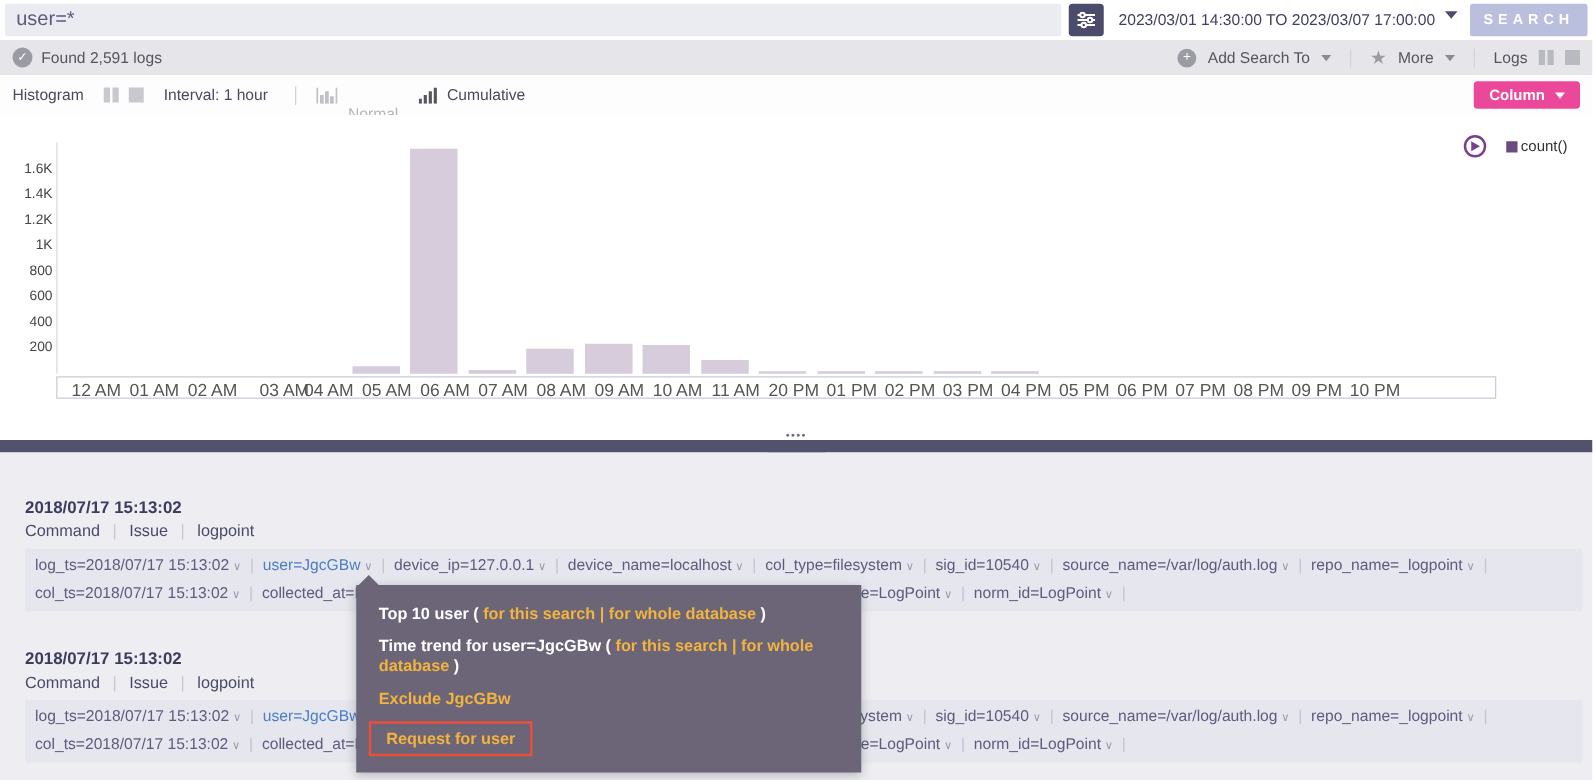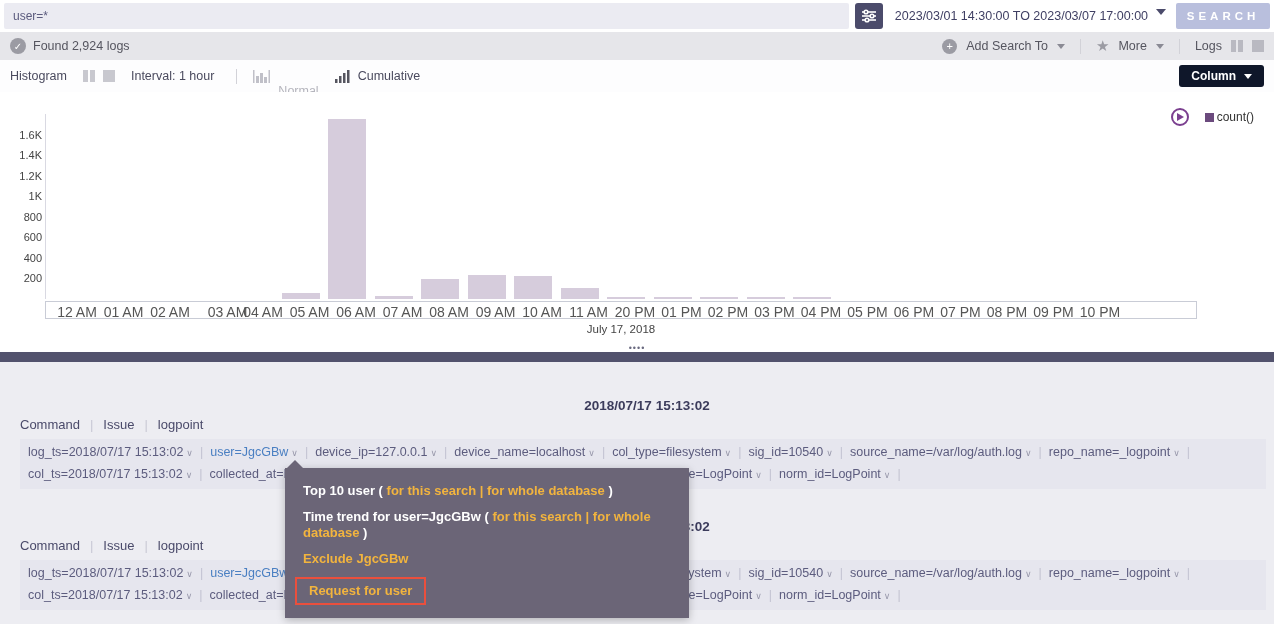--- a/index.html
+++ b/index.html
@@ -2,21 +2,21 @@
 <html><head>
 <meta charset="utf-8">
 <style>
   * { margin:0; padding:0; box-sizing:border-box; }
   html,body { width:1274px; height:624px; overflow:hidden;
     font-family:"Liberation Sans","DejaVu Sans",sans-serif; background:#fff; }
 
   
   .topbar { display:flex; align-items:center; height:32px; background:#fff; padding:0 4px; }
   .search-input { width:898px; height:26px; background:#ebebf2; border:none; border-radius:2px;
-    color:#5b5b7e; font-size:12px; padding:0 9px; font-family:inherit; }
+    color:#5b5b7e; font-size:16px; padding:0 9px; font-family:inherit; }
   .filter-btn { width:30px; height:26px; background:#4b4b6b; border:none; border-radius:3px;
     margin-left:6px; display:flex; align-items:center; justify-content:center; cursor:pointer; }
   .daterange { display:flex; align-items:flex-start; margin:0 10px 0 12px; color:#3f3f63;
     font-size:12.5px; font-weight:normal; white-space:nowrap; cursor:pointer; }
   .daterange .caret { margin-left:8px; }
   .caret { width:0; height:0; border-left:5px solid transparent; border-right:5px solid transparent;
     border-top:6px solid #4b4b6b; display:inline-block; }
   .search-btn { width:100px; height:26px; background:#b9bfdd; color:#fff; border:none; border-radius:2px;
     font-size:11.5px; font-weight:bold; letter-spacing:4px; cursor:pointer; font-family:inherit; }
 
@@ -32,21 +32,21 @@
   .star { color:#9b9ba3; font-size:15px; }
   .mini-bars { display:inline-flex; gap:2px; align-items:flex-end; }
   .mini-bars i { display:block; width:5px; height:12px; background:#b9b9c1; }
   .mini-sq { display:inline-block; width:12px; height:12px; background:#b9b9c1; }
 
   
   .histbar { height:32px; background:#fdfdfe; display:flex; align-items:center; padding:0 10px;
     font-size:12.5px; color:#4a4a5e; }
   .histbar .grp { display:flex; align-items:center; gap:8px; margin-right:16px; }
   .muted { color:#b5b5bd;margin-top:29px; }
-  .column-btn { margin-left:auto; background:#0f172a; color:#fff; border:none; border-radius:3px;
+  .column-btn { margin-left:auto; background:#ec4899; color:#fff; border:none; border-radius:3px;
     font-size:12px; font-weight:bold; padding:4px 12px; display:flex; align-items:center; gap:8px;
     cursor:pointer; font-family:inherit; }
   .column-btn .caret { border-top-color:#fff; border-left-width:4px; border-right-width:4px; border-top-width:5px; }
 
   
   .chart-section { position:relative; height:260px; background:#fff; }
   .plot { position:absolute; left:45px; top:22px; width:1152px; height:185px; border-left:1px solid #d9d9e2; }
   .bar { position:absolute; bottom:0; background:#d6ccdc; }
   .bar.outline { background:#f0ebf3; border:1px solid #d6ccdc; }
   .yaxis { position:absolute; left:2px; top:22px; width:40px; height:185px; }
@@ -67,21 +67,21 @@
   .divider { position:relative; height:10px; background:#52526d; }
   .divider .dots { position:absolute; top:-8px; left:50%; transform:translateX(-50%);
     font-size:9px; letter-spacing:1px; color:#6a6a80; line-height:8px; }
   .collapse-tab { position:absolute; top:10px; left:50%; transform:translateX(-50%);
     width:46px; height:15px; background:#52526d; border-radius:0 0 8px 8px;
     display:flex; align-items:center; justify-content:center; cursor:pointer; }
 
   
   .logs { position:relative; height:262px; background:#ededf2; padding:36px 0 0 20px; }
   .entry { margin-bottom:30px; }
-  .ts { font-size:13.5px; font-weight:bold; color:#3c3c5c;text-align:center; }
+  .ts { font-size:13.5px; font-weight:bold; color:#3c3c5c; }
   .tags { display:flex; align-items:center; gap:10px; font-size:13px; color:#4a4a6a; margin-top:4px; }
   .tags .tsep { color:#c8c8d4; }
   .chips { background:#e6e6ee; margin:7px 8px 0 0; padding:3px 8px; font-size:12.5px; line-height:21px; }
   .chip { color:#5c5c7e; white-space:nowrap; }
   .chip.hl { color:#4a7fc2;margin-top:23px; }
   .chip .cv { font-size:9px; color:#9898ab; margin-left:3px; }
   .chip .gap { display:inline-block; width:14px; }
   .csep { color:#c3c3d2; margin:0 7px; }
 
   
@@ -117,21 +117,21 @@
   </button>
   <div class="daterange">
     <span>2023/03/01 14:30:00 TO 2023/03/07 17:00:00</span>
     <span class="caret"></span>
   </div>
   <button class="search-btn">SEARCH</button>
 </div>
 
 <div class="statusbar">
   <span class="circle-icon">✓</span>
-  <span>Found 2,924 logs</span>
+  <span>Found 2,591 logs</span>
   <div class="right">
     <span class="circle-icon" style="width:15px;height:15px;font-size:11px;margin-right:0;">+</span>
     <span>Add Search To</span>
     <span class="small-caret"></span>
     <span class="vsep"></span>
     <span class="star">★</span>
     <span>More</span>
     <span class="small-caret"></span>
     <span class="vsep"></span>
     <span>Logs</span>
@@ -228,21 +228,20 @@
       <span style="left: 682px;">02 PM</span>
       <span style="left: 728.5px;">03 PM</span>
       <span style="left: 775px;">04 PM</span>
       <span style="left: 821.5px;">05 PM</span>
       <span style="left: 868px;">06 PM</span>
       <span style="left: 914.5px;">07 PM</span>
       <span style="left: 961px;">08 PM</span>
       <span style="left: 1007.5px;">09 PM</span>
       <span style="left: 1054px;">10 PM</span>
     </div>
-  <div class="xdate">July 17, 2018</div>
   <div class="legend">
     <span class="play-circle">
         <i></i>
       </span>
     <span class="sq"></span>
     <span class="lbl">count()</span>
   </div>
 </div>
 
 <div class="divider">

